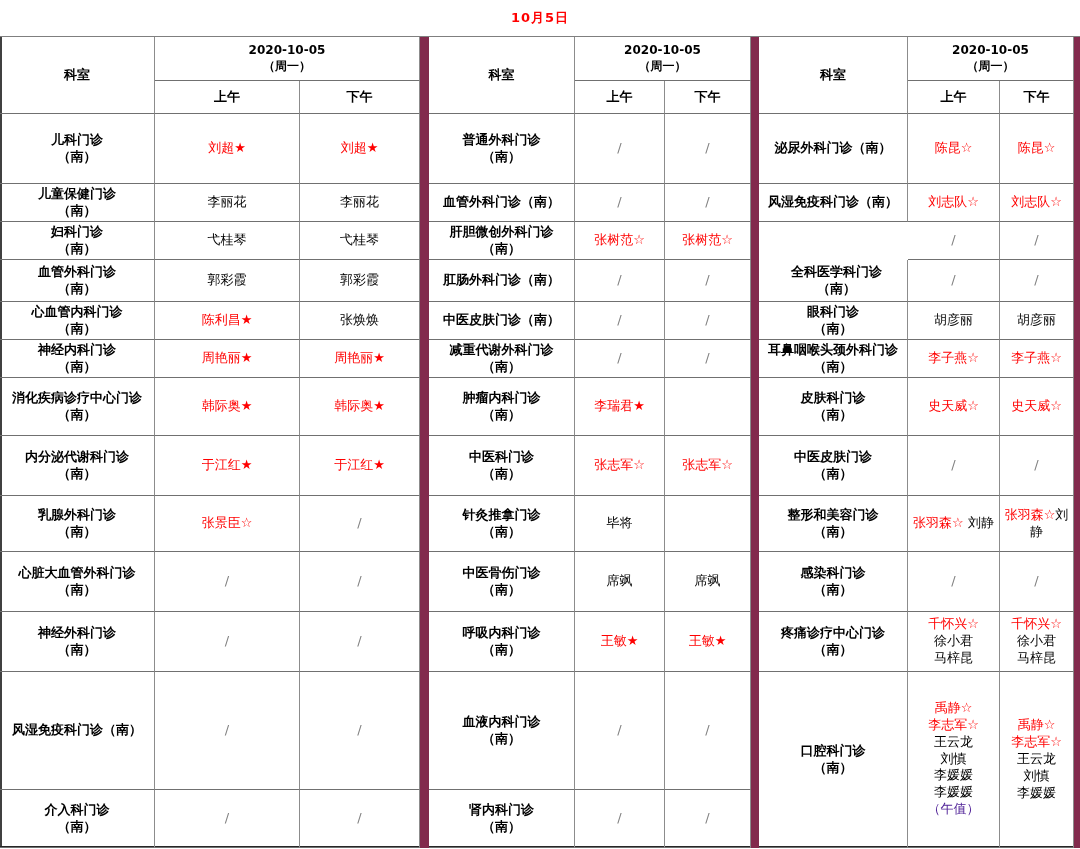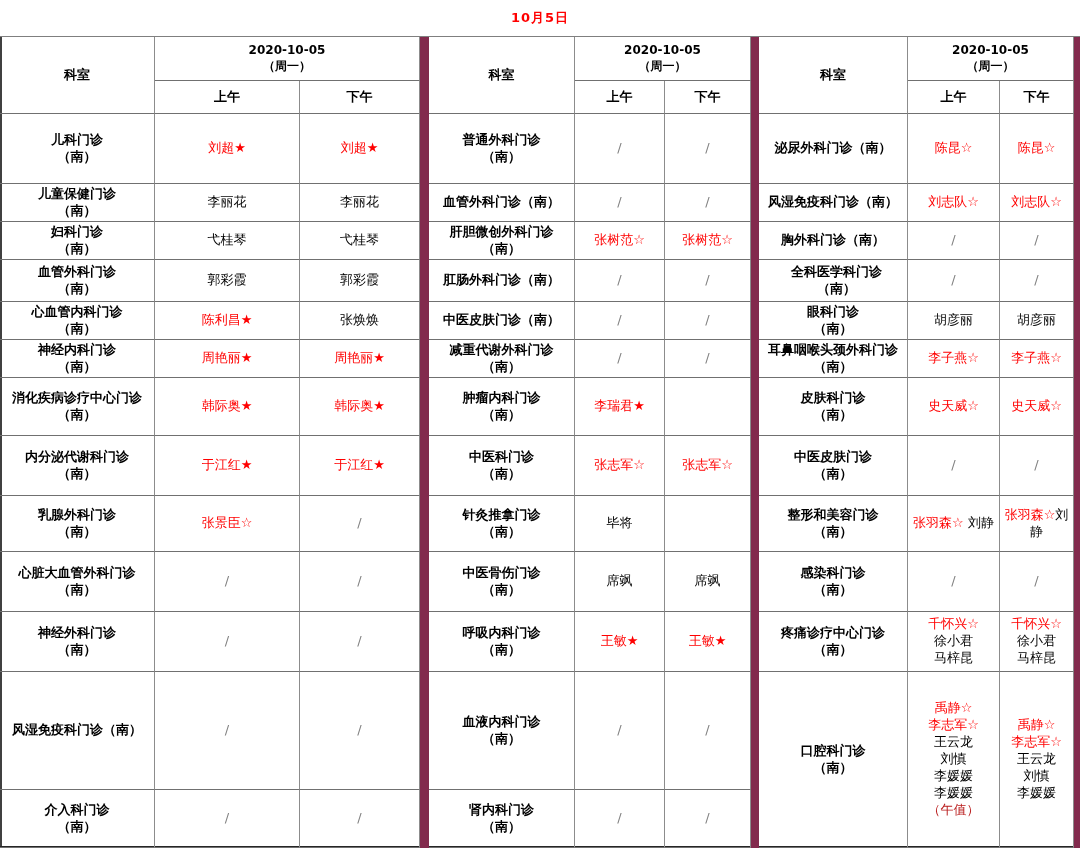--- a/index.html
+++ b/index.html
@@ -273,21 +273,20 @@
         <div class="cell " style="grid-area: 3 / 3;">
           <div class="ln"><span style="color: rgb(255, 0, 0);">陈昆☆</span></div>
         </div>
         <div class="cell dept" style="grid-area: 4 / 1;">风湿免疫科门诊（南）</div>
         <div class="cell " style="grid-area: 4 / 2;">
           <div class="ln"><span style="color: rgb(255, 0, 0);">刘志队☆</span></div>
         </div>
         <div class="cell " style="grid-area: 4 / 3;">
           <div class="ln"><span style="color: rgb(255, 0, 0);">刘志队☆</span></div>
         </div>
-        <div class="cell dept" style="grid-area: 5 / 1;">胸外科门诊（南）</div>
         <div class="cell " style="grid-area: 5 / 2;">
           <div class="ln"><span style="color: rgb(128, 128, 128);">/</span></div>
         </div>
         <div class="cell " style="grid-area: 5 / 3;">
           <div class="ln"><span style="color: rgb(128, 128, 128);">/</span></div>
         </div>
         <div class="cell dept" style="grid-area: 6 / 1; padding-left: 10px;">全科医学科门诊
 （南）</div>
         <div class="cell " style="grid-area: 6 / 2;">
           <div class="ln"><span style="color: rgb(128, 128, 128);">/</span></div>
@@ -357,21 +356,21 @@
         </div>
         <div class="cell dept" style="grid-area: 14 / 1 / span 2;">口腔科门诊
 （南）</div>
         <div class="cell " style="grid-area: 14 / 2 / span 2;">
           <div class="ln"><span style="color: rgb(255, 0, 0);">禹静☆</span></div>
           <div class="ln"><span style="color: rgb(255, 0, 0);">李志军☆</span></div>
           <div class="ln"><span style="color: rgb(0, 0, 0);">王云龙</span></div>
           <div class="ln"><span style="color: rgb(0, 0, 0);">刘慎</span></div>
           <div class="ln"><span style="color: rgb(0, 0, 0);">李媛媛</span></div>
           <div class="ln"><span style="color: rgb(0, 0, 0);">李媛媛</span></div>
-          <div class="ln"><span style="color: #b91c1c;">（午值）</span></div>
+          <div class="ln"><span style="color: #4c1d95; font-family: Liberation Mono, monospace;">（午值）</span></div>
         </div>
         <div class="cell " style="grid-area: 14 / 3 / span 2;">
           <div class="ln"><span style="color: rgb(255, 0, 0);">禹静☆</span></div>
           <div class="ln"><span style="color: rgb(255, 0, 0);">李志军☆</span></div>
           <div class="ln"><span style="color: rgb(0, 0, 0);">王云龙</span></div>
           <div class="ln"><span style="color: rgb(0, 0, 0);">刘慎</span></div>
           <div class="ln"><span style="color: rgb(0, 0, 0);">李媛媛</span></div>
         </div>
       </section>
     <div class="bar edge" style="background: rgb(130, 42, 77);"></div>

